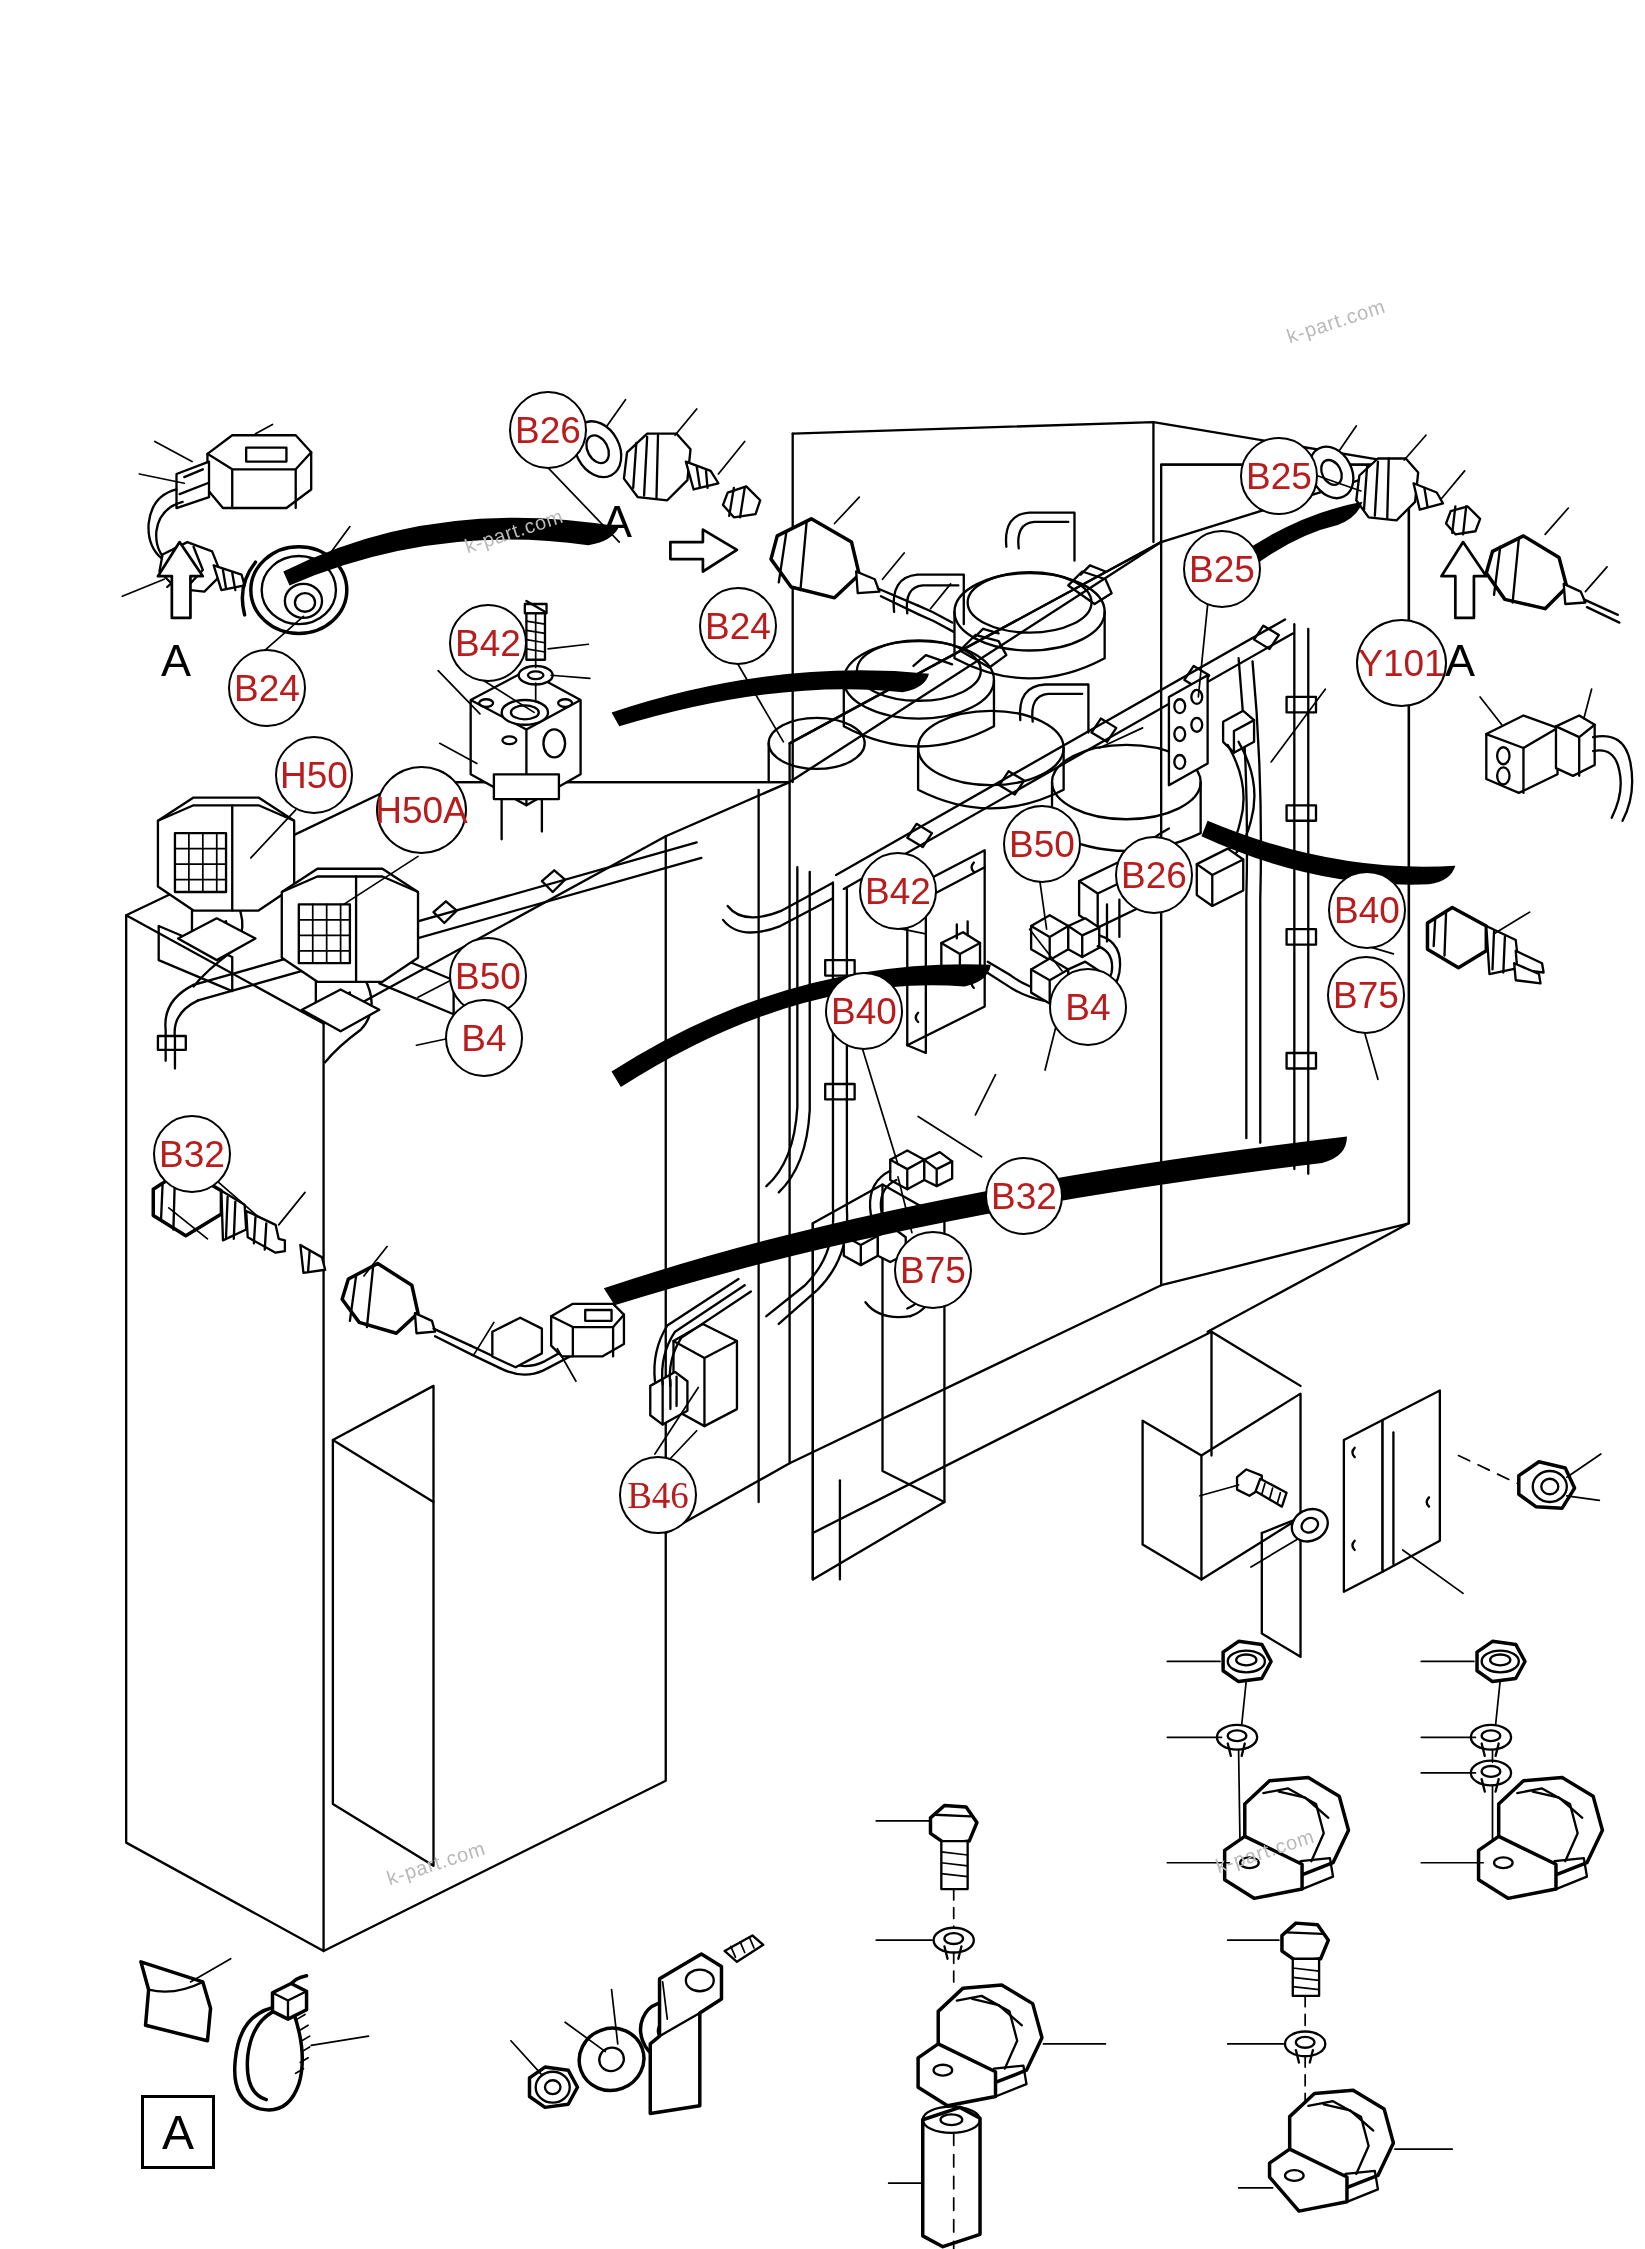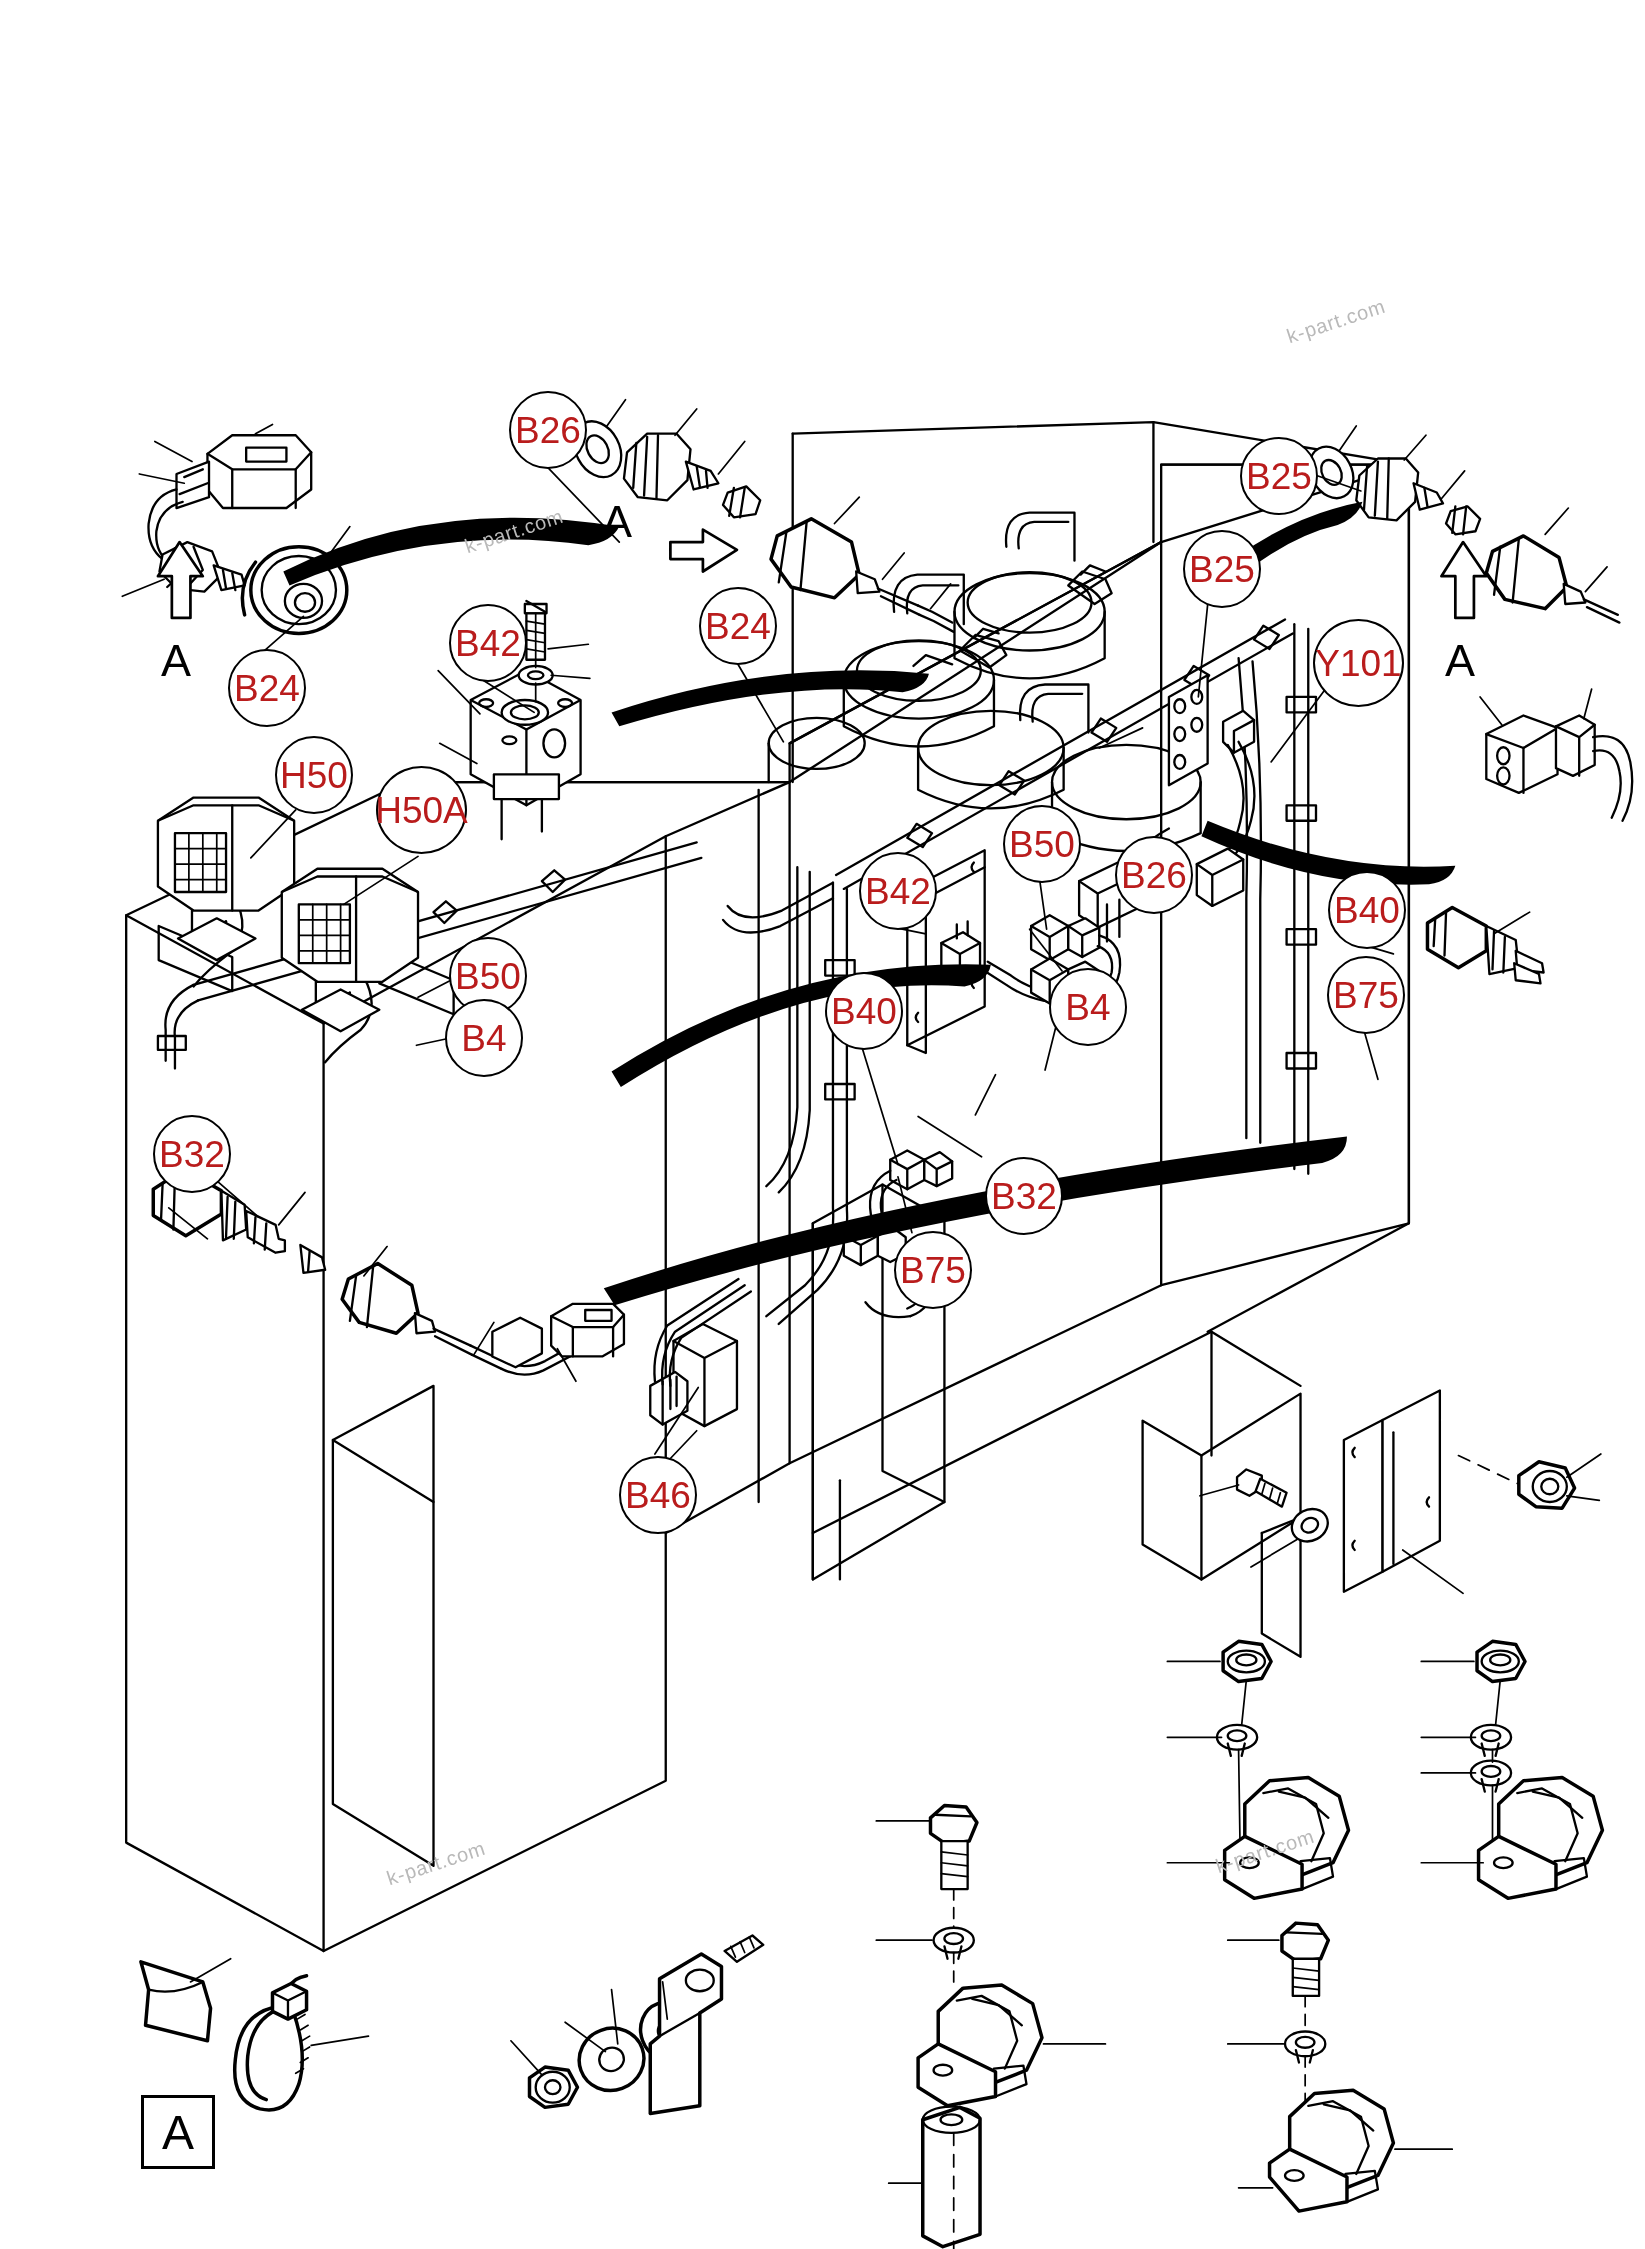--- a/index.html
+++ b/index.html
@@ -612,31 +612,31 @@
   </svg>
 
   <div class="keybox" style="left:141px;top:2095px;width:68px;height:68px;">A</div>
 
   <div class="callout c3" style="left:509px;top:391px;">B26</div>
   <div class="callout c3" style="left:1240px;top:437px;">B25</div>
   <div class="callout c3" style="left:1183px;top:530px;">B25</div>
   <div class="callout c3" style="left:699px;top:587px;">B24</div>
   <div class="callout c3" style="left:228px;top:649px;">B24</div>
   <div class="callout c3" style="left:449px;top:604px;">B42</div>
-  <div class="callout c4" style="left:1313px;top:619px;">Y101</div>
+  <div class="callout c4" style="left:1356px;top:619px;">Y101</div>
   <div class="callout c3" style="left:275px;top:736px;">H50</div>
   <div class="callout c4" style="left:376px;top:766px;">H50A</div>
   <div class="callout c3" style="left:1003px;top:805px;">B50</div>
   <div class="callout c3" style="left:1115px;top:836px;">B26</div>
   <div class="callout c3" style="left:859px;top:852px;">B42</div>
   <div class="callout c3" style="left:1328px;top:871px;">B40</div>
   <div class="callout c3" style="left:449px;top:937px;">B50</div>
   <div class="callout c3" style="left:1049px;top:968px;">B4</div>
   <div class="callout c3" style="left:1327px;top:956px;">B75</div>
   <div class="callout c3" style="left:825px;top:972px;">B40</div>
   <div class="callout c3" style="left:445px;top:999px;">B4</div>
   <div class="callout c3" style="left:153px;top:1115px;">B32</div>
   <div class="callout c3" style="left:985px;top:1157px;">B32</div>
   <div class="callout c3" style="left:894px;top:1231px;">B75</div>
-  <div class="callout c3" style="left:619px;top:1456px;">B46</div>
+  <div class="callout c3" style="left:619px;top:1456px;font-family:Liberation Serif, serif;">B46</div>
 
 </div>
 
 
 </body></html>

